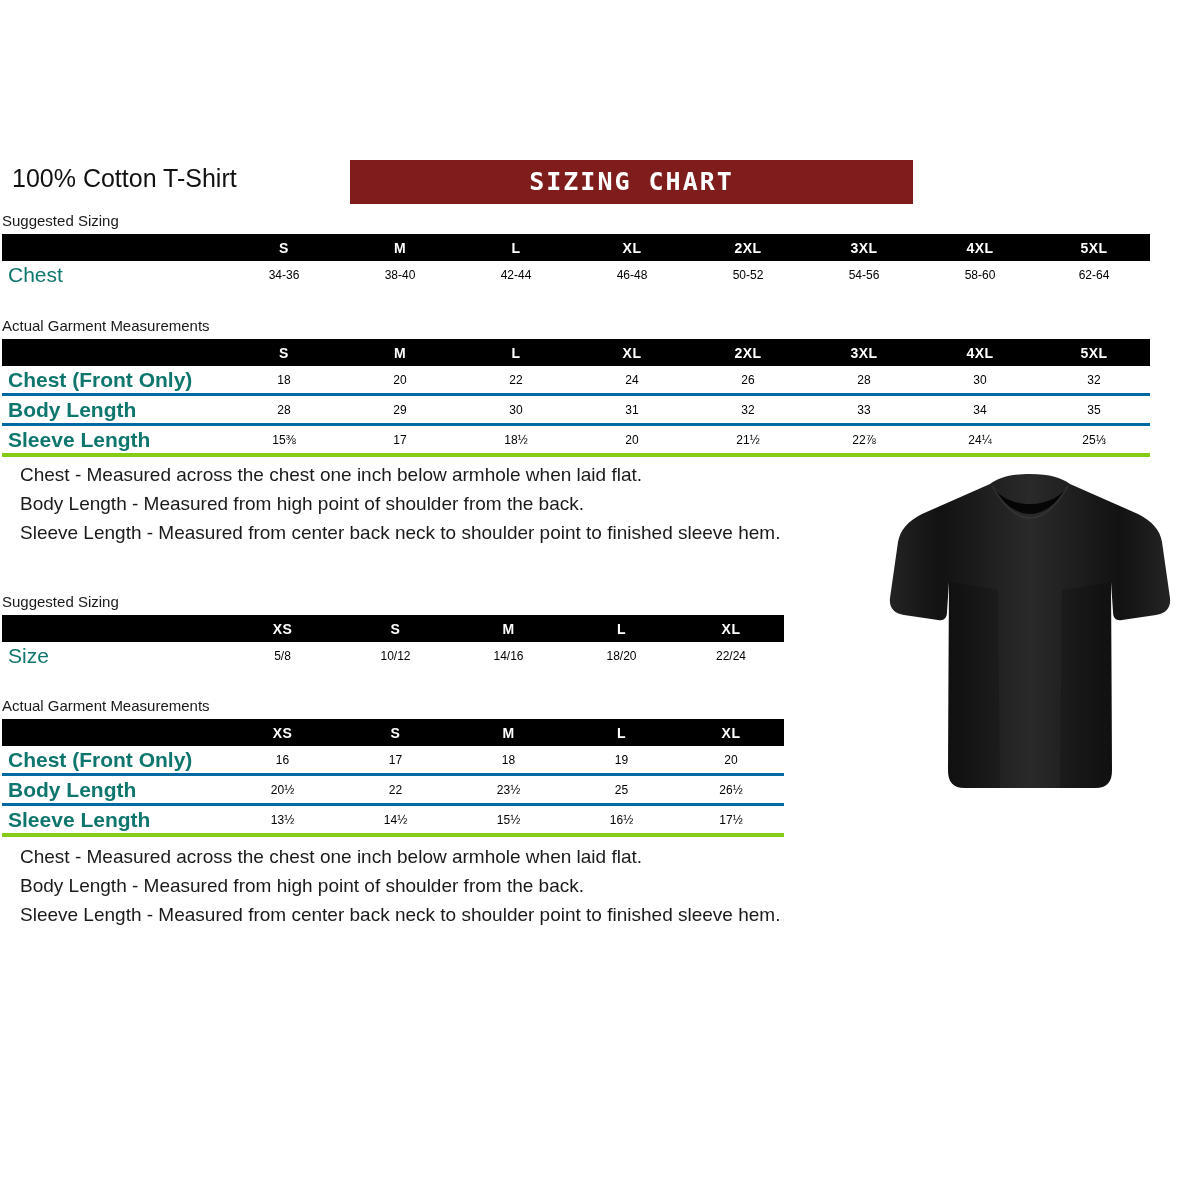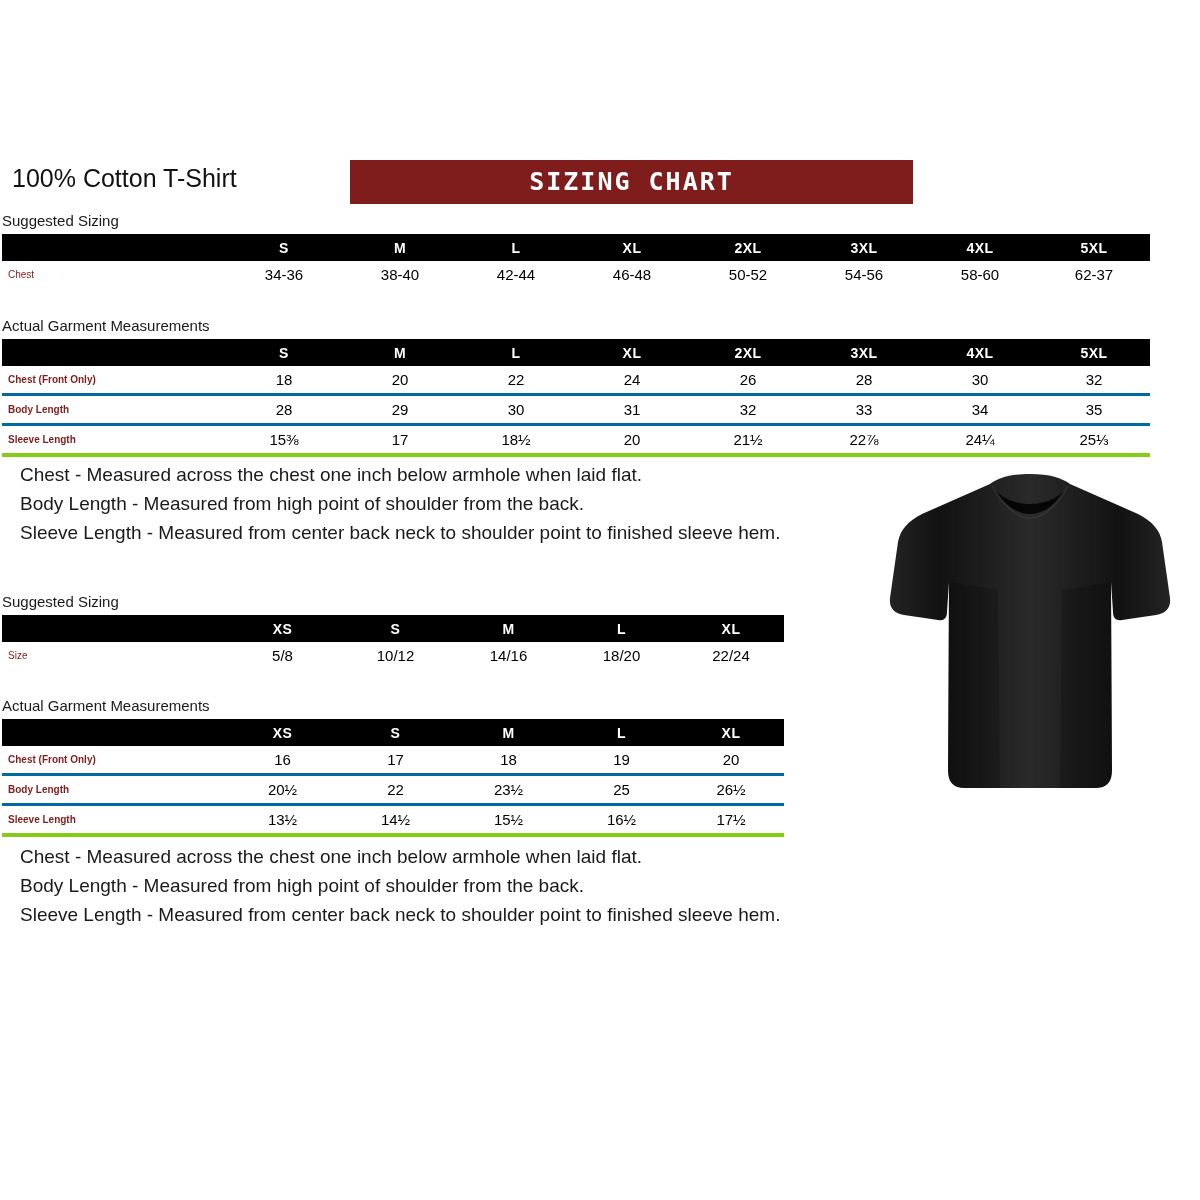--- a/index.html
+++ b/index.html
@@ -93,26 +93,26 @@
     letter-spacing: 0.5px;
   }
   .tbl thead th.rowhead {
     text-align: left;
     background: #000;
   }
   .tbl td.rowhead {
     text-align: left;
     padding-left: 6px;
     font-weight: bold;
-    font-size: 10px;
-    color: #7f1d1d;
+    font-size: 21px;
+    color: #0f766e;
   }
   .tbl td.val {
     text-align: center;
-    font-size: 15px;
+    font-size: 12px;
     color: #000;
   }
   .tbl.bordered tbody tr {
     border-bottom: 3px solid #0369a1;
   }
   .tbl.bordered tbody tr:last-child {
     border-bottom: 4px solid #84cc16;
   }
   .tbl.plain td.rowhead {
     font-weight: normal;
@@ -185,21 +185,21 @@
     <tbody>
       <tr>
         <td class="rowhead">Chest</td>
         <td class="val">34-36</td>
         <td class="val">38-40</td>
         <td class="val">42-44</td>
         <td class="val">46-48</td>
         <td class="val">50-52</td>
         <td class="val">54-56</td>
         <td class="val">58-60</td>
-        <td class="val">62-37</td>
+        <td class="val">62-64</td>
       </tr>
     </tbody>
   </table>
 
   <div class="subtle-label" style="left:2px; top:317px;">Actual Garment Measurements</div>
 
   <table class="tbl bordered" id="adult-actual" style="left:2px; top:339px; width:1148px;">
     <colgroup>
       <col style="width:224px">
         <col style="width:116px">

